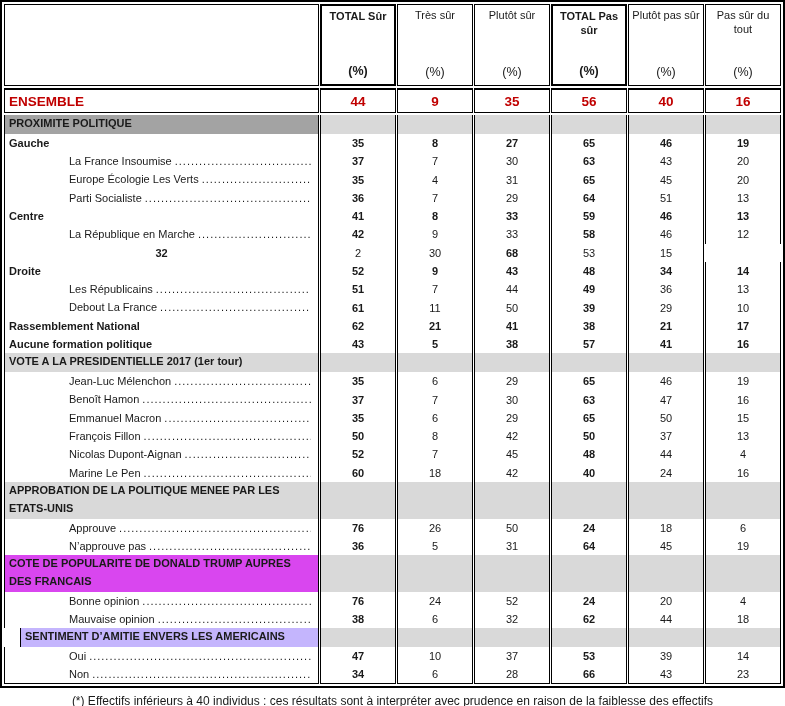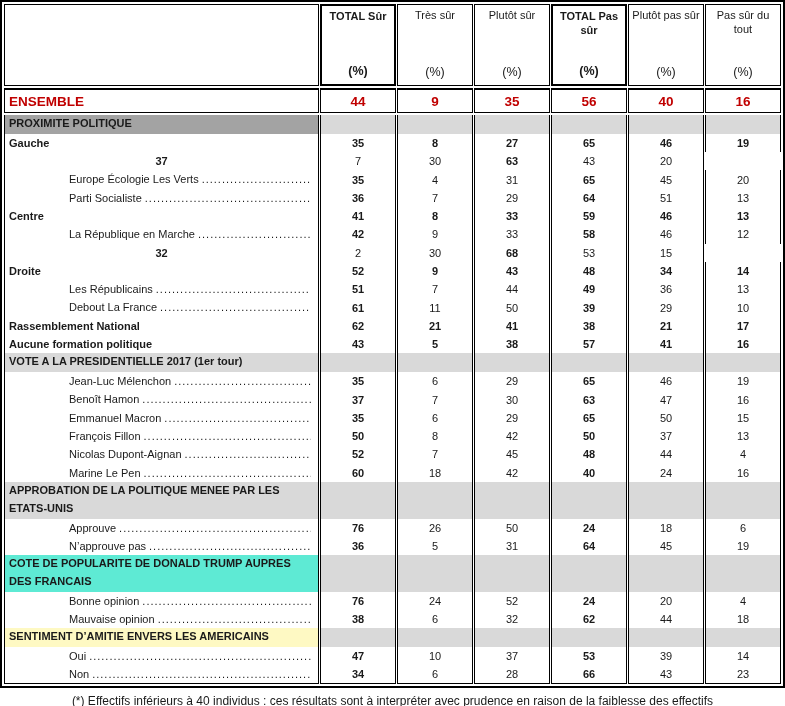--- a/index.html
+++ b/index.html
@@ -139,20 +139,24 @@
         <span>Gauche</span>
       </div>
       <div class="cell vcell num b">35</div>
       <div class="cell vcell num b">8</div>
       <div class="cell vcell num b">27</div>
       <div class="cell vcell num b">65</div>
       <div class="cell vcell num b">46</div>
       <div class="cell vcell num b">19</div>
     </div>
     <div class="row r-body r-data item">
+      <div class="cell lcell">
+        <span>La France Insoumise</span>
+        <span class="dots"></span>
+      </div>
       <div class="cell vcell num b">37</div>
       <div class="cell vcell num">7</div>
       <div class="cell vcell num">30</div>
       <div class="cell vcell num b">63</div>
       <div class="cell vcell num">43</div>
       <div class="cell vcell num">20</div>
     </div>
     <div class="row r-body r-data item">
       <div class="cell lcell">
         <span>Europe Écologie Les Verts</span>
@@ -373,21 +377,21 @@
         <span class="dots"></span>
       </div>
       <div class="cell vcell num b">36</div>
       <div class="cell vcell num">5</div>
       <div class="cell vcell num">31</div>
       <div class="cell vcell num b">64</div>
       <div class="cell vcell num">45</div>
       <div class="cell vcell num">19</div>
     </div>
     <div class="row r-body r-section">
-      <div class="cell lcell" style="background: #5eead4;">COTE DE POPULARITE DE DONALD TRUMP AUPRES DES FRANCAIS</div>
+      <div class="cell lcell" style="background: #d946ef;">COTE DE POPULARITE DE DONALD TRUMP AUPRES DES FRANCAIS</div>
       <div class="cell" style="background: rgb(217, 217, 217);"></div>
       <div class="cell" style="background: rgb(217, 217, 217);"></div>
       <div class="cell" style="background: rgb(217, 217, 217);"></div>
       <div class="cell" style="background: rgb(217, 217, 217);"></div>
       <div class="cell" style="background: rgb(217, 217, 217);"></div>
       <div class="cell" style="background: rgb(217, 217, 217);"></div>
     </div>
     <div class="row r-body r-data item">
       <div class="cell lcell">
         <span>Bonne opinion</span>
@@ -406,21 +410,21 @@
         <span class="dots"></span>
       </div>
       <div class="cell vcell num b">38</div>
       <div class="cell vcell num">6</div>
       <div class="cell vcell num">32</div>
       <div class="cell vcell num b">62</div>
       <div class="cell vcell num">44</div>
       <div class="cell vcell num">18</div>
     </div>
     <div class="row r-body r-section">
-      <div class="cell lcell" style="background: #fef9c3;">SENTIMENT D’AMITIE ENVERS LES AMERICAINS</div>
+      <div class="cell lcell" style="background: #c4b5fd; margin-left: 16px;">SENTIMENT D’AMITIE ENVERS LES AMERICAINS</div>
       <div class="cell" style="background: rgb(217, 217, 217);"></div>
       <div class="cell" style="background: rgb(217, 217, 217);"></div>
       <div class="cell" style="background: rgb(217, 217, 217);"></div>
       <div class="cell" style="background: rgb(217, 217, 217);"></div>
       <div class="cell" style="background: rgb(217, 217, 217);"></div>
       <div class="cell" style="background: rgb(217, 217, 217);"></div>
     </div>
     <div class="row r-body r-data item">
       <div class="cell lcell">
         <span>Oui</span>

